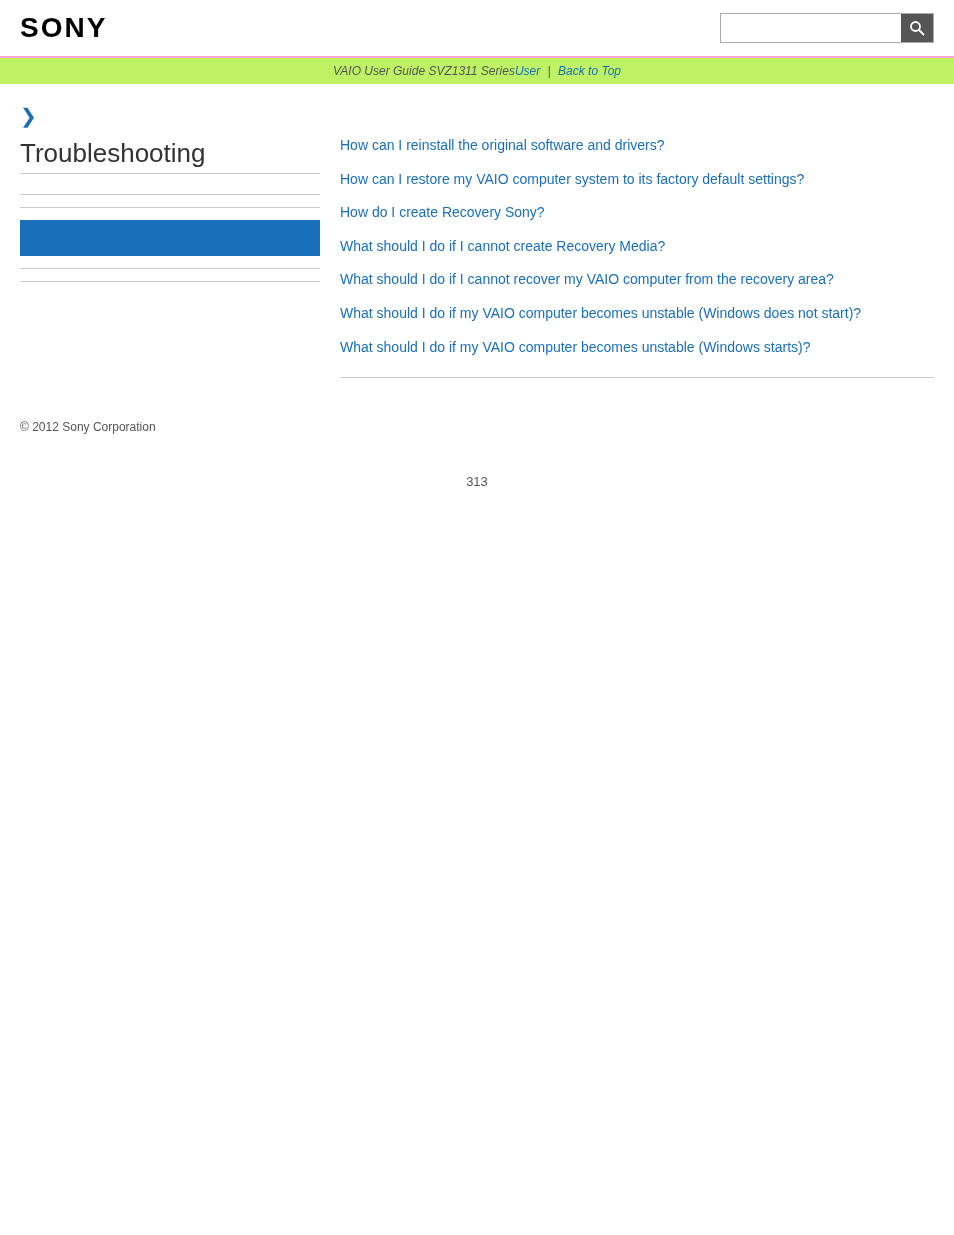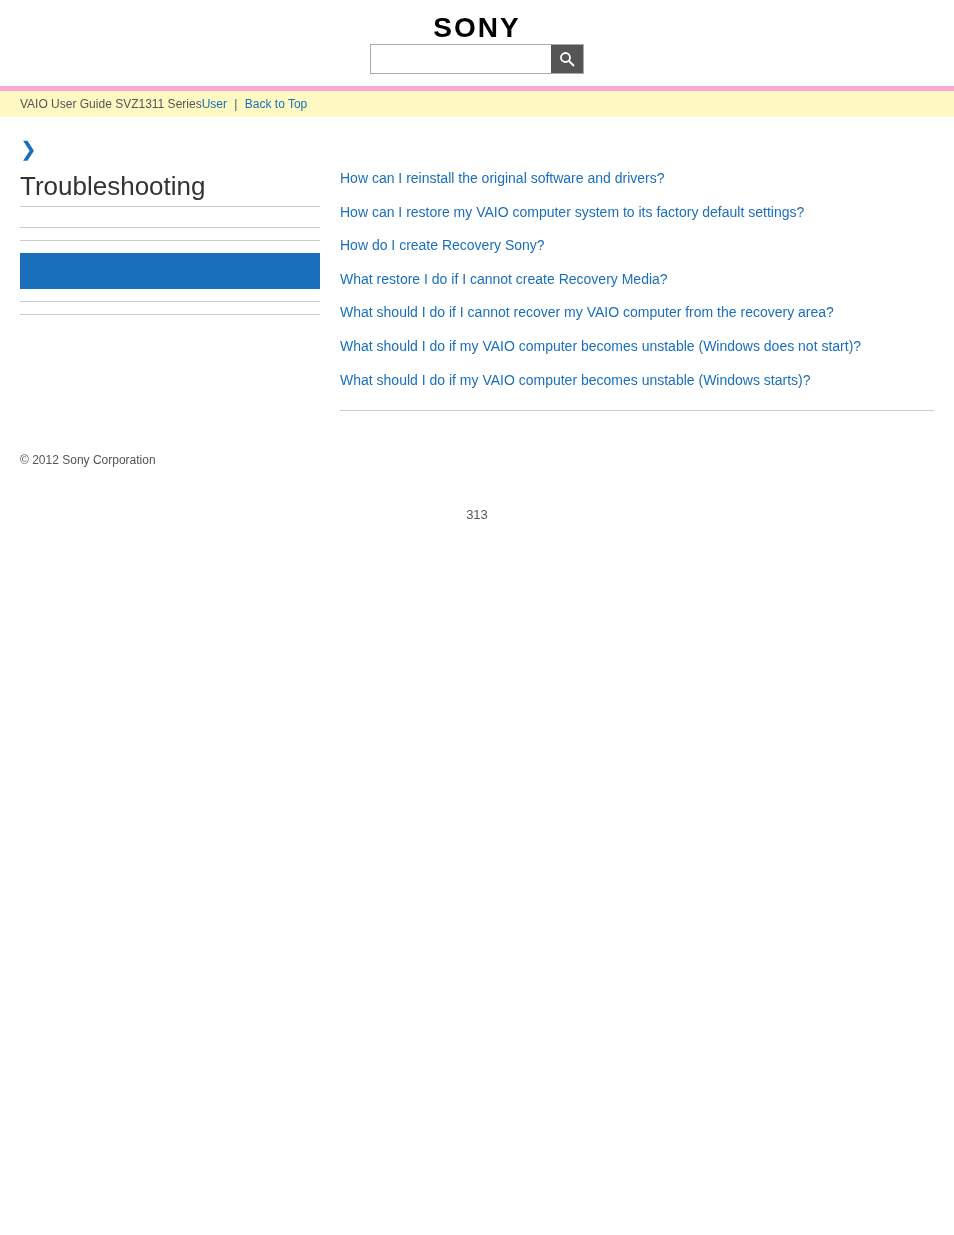--- a/index.html
+++ b/index.html
@@ -16,23 +16,22 @@
       width: 954px;
       min-height: 1235px;
     }
 
     
     .header {
       display: flex;
       align-items: center;
       justify-content: space-between;
       padding: 12px 20px;
-      border-bottom: 5px solid #f9a8d4;
+      border-bottom: 2px solid #f9a8d4;
       background: #ffffff;
-      flex-direction: column;
     }
 
     .sony-logo {
       font-size: 28px;
       font-weight: 900;
       letter-spacing: 2px;
       color: #000;
       font-family: Arial Black, Arial, sans-serif;
     }
 
@@ -65,23 +64,24 @@
     .search-icon-svg {
       fill: white;
       width: 16px;
       height: 16px;
     }
 
     
     .sub-header {
       display: flex;
       align-items: center;
-      justify-content: flex-start;
+      justify-content: center;
       padding: 6px 20px;
-      background: #fef9c3;
+      background: #bef264;
+      font-style: italic;
     }
 
     .guide-title {
       font-size: 12px;
       color: #555;
     }
 
     .nav-links {
       font-size: 12px;
     }
@@ -219,21 +219,21 @@
     <div class="sidebar-highlight"></div>
     <hr class="sidebar-divider">
     <hr class="sidebar-divider">
   </div>
 
   <div class="right-content">
     <ul class="link-list">
     <li><a href="#">How can I reinstall the original software and drivers?</a></li>
         <li><a href="#">How can I restore my VAIO computer system to its factory default settings?</a></li>
         <li><a href="#">How do I create Recovery Sony?</a></li>
-        <li><a href="#">What restore I do if I cannot create Recovery Media?</a></li>
+        <li><a href="#">What should I do if I cannot create Recovery Media?</a></li>
         <li><a href="#">What should I do if I cannot recover my VAIO computer from the recovery area?</a></li>
         <li><a href="#">What should I do if my VAIO computer becomes unstable (Windows does not start)?</a></li>
         <li><a href="#">What should I do if my VAIO computer becomes unstable (Windows starts)?</a></li>
       </ul>
     <hr class="content-divider">
   </div>
 </div>
 
 <div class="footer">
   <span class="copyright">© 2012 Sony Corporation</span>

